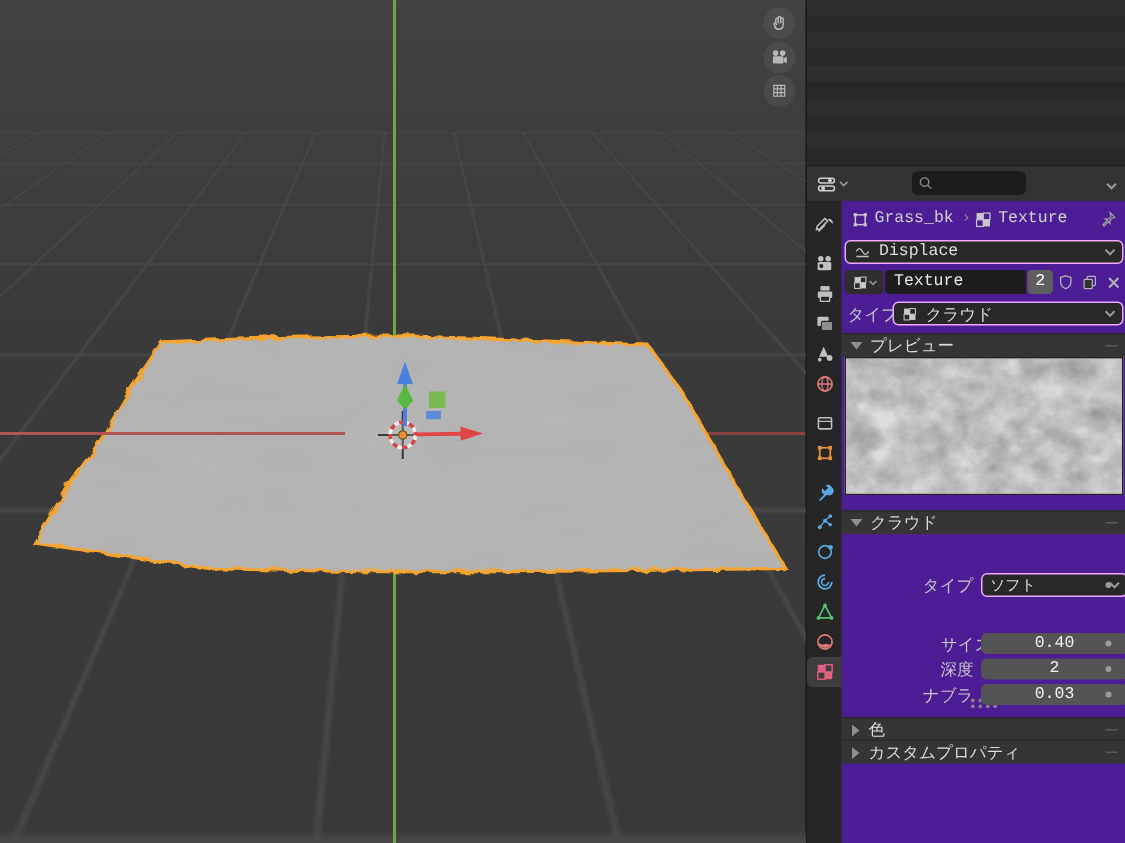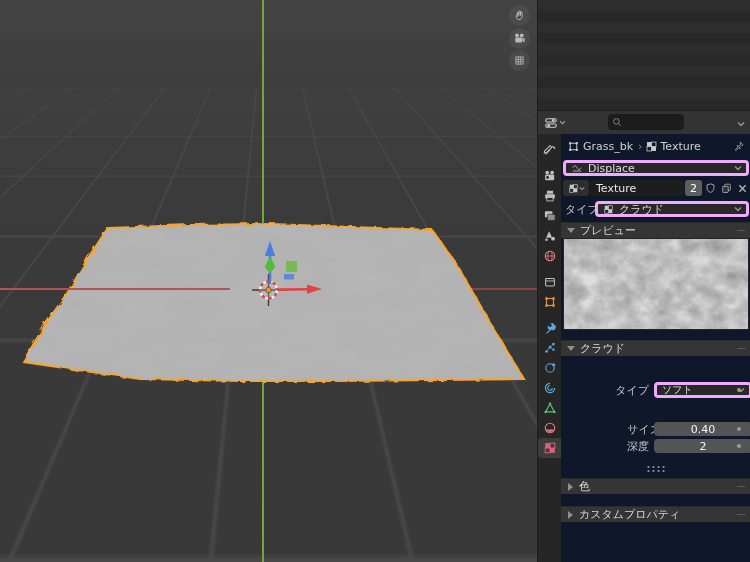--- a/index.html
+++ b/index.html
@@ -32,25 +32,25 @@
     border-bottom:1px solid #262626;display:flex;align-items:center;}
   .edbtn{display:flex;align-items:center;gap:1px;padding:2px 3px;border-radius:3px;margin-left:3px;}
   .searchbox{position:absolute;left:70px;top:3px;width:76px;height:16px;background:#1c1c1c;
     border-radius:4px;display:flex;align-items:center;padding-left:4px;box-sizing:border-box;}
   .search-input{background:transparent;border:none;outline:none;width:56px;height:12px;
     color:#ddd;font-size:10px;font-family:inherit;}
   .filterbtn{position:absolute;right:6px;top:6px;}
   #tabcol{position:absolute;left:0;top:134px;width:23px;height:428px;background:#262626;}
   .tab{position:absolute;left:0;width:23px;height:20px;display:flex;align-items:center;justify-content:center;}
   .tab.active{background:#3d3d3d;border-radius:4px 0 0 4px;}
-  #prop-main{position:absolute;left:23px;top:134px;width:190px;height:428px;background:#0f172a;}
+  #prop-main{position:absolute;left:23px;top:134px;width:190px;height:428px;background:#4c1d95;font-family:Liberation Mono, monospace;}
   .rowline{position:absolute;left:0;width:190px;display:flex;align-items:center;}
   .crumbtxt{color:#d0d0d0;margin:0 3px;}
   .crumbsep{color:#8a8a8a;margin:0 2px;}
-  .dropdown{position:relative;background:#282828;border:3px solid #f0abfc;border-radius:4px;height:16px;
+  .dropdown{position:relative;background:#282828;border:1px solid #f0abfc;border-radius:4px;height:16px;
     display:flex;align-items:center;padding:0 5px;box-sizing:border-box;color:#dedede;}
   .dropdown .chev{position:absolute;right:4px;}
   .numfield{background:#545454;border-radius:4px;height:14px;display:flex;align-items:center;
     justify-content:center;color:#f2f2f2;box-sizing:border-box;}
   .namefield{background:#1d1d1d;border-radius:3px 0 0 3px;height:16px;display:flex;align-items:center;
     padding-left:6px;color:#e8e8e8;box-sizing:border-box;}
   .smallbtn{height:16px;display:flex;align-items:center;justify-content:center;background:#2e2e2e;
     border-radius:3px;box-sizing:border-box;}
   .usersbtn{background:#5e5e5e;color:#fff;border-radius:3px;height:16px;min-width:17px;
     display:flex;align-items:center;justify-content:center;}
@@ -430,27 +430,34 @@
           </div>
         <span class="animdot" style="left:176px"></span>
       </div>
       <div class="rowline" style="top:305px;height:14px">
         <span class="plabel" style="left:0;width:88px">深度</span>
         <div class="numfield" style="position:absolute;left:93px;width:98px">
             <span>2</span>
           </div>
         <span class="animdot" style="left:176px"></span>
       </div>
+      <div class="rowline" style="top:322px;height:14px">
+        <span class="plabel" style="left:0;width:88px">ナブラ</span>
+        <div class="numfield" style="position:absolute;left:93px;width:98px">
+            <span>0.03</span>
+          </div>
+        <span class="animdot" style="left:176px"></span>
+      </div>
 
       <div class="pheader" style="top:344px">
         <span class="tri-right"></span>
         <span>色</span>
         <span class="dash"></span>
       </div>
-      <div class="pheader" style="top:372px">
+      <div class="pheader" style="top:359px">
         <span class="tri-right"></span>
         <span>カスタムプロパティ</span>
         <span class="dash"></span>
       </div>
 
     </div>
   </div>
 </div>
 
 </body></html>

